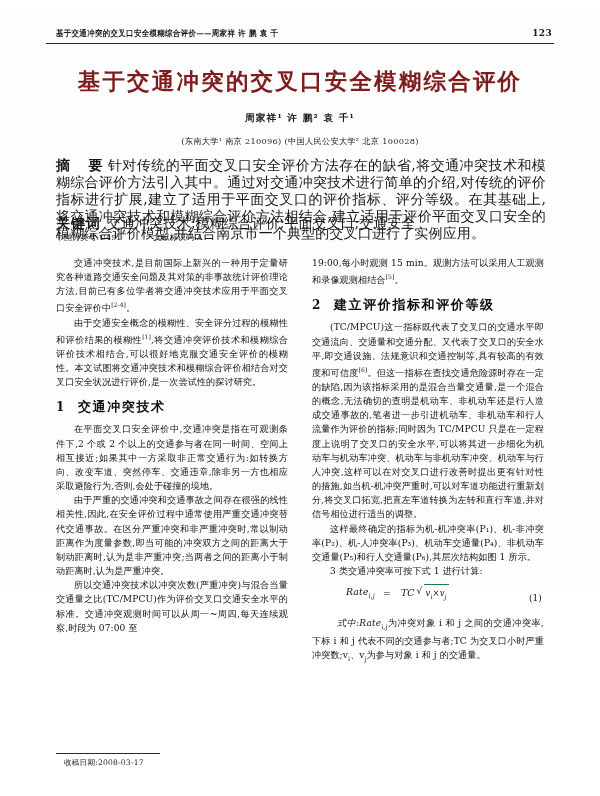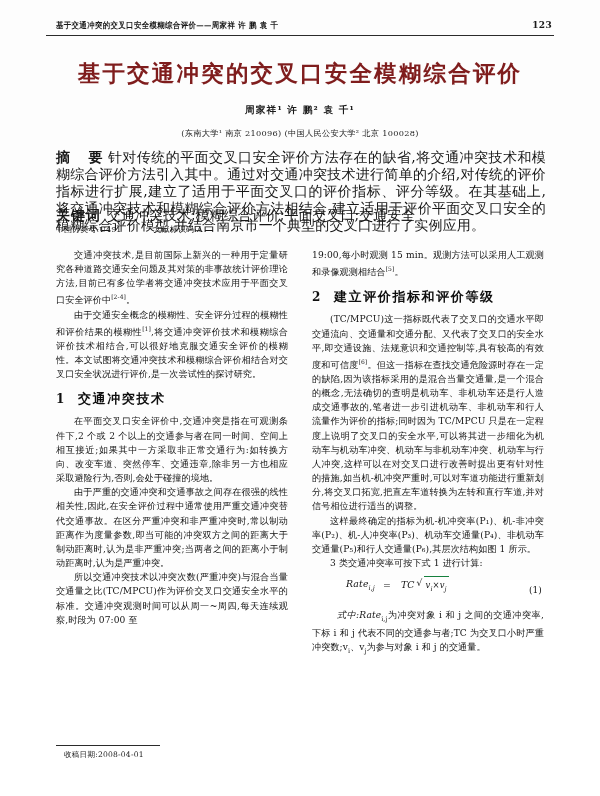--- a/index.html
+++ b/index.html
@@ -10,21 +10,21 @@
   body {
     width: 600px;
     height: 796px;
     position: relative;
     font-family: "DejaVu Serif", "Liberation Serif", serif;
     color: #151515;
     overflow: hidden;
   }
   .page {
     position: absolute;
-    left: 0; top: 0;
+    left: 0; top: 8px;
     width: 600px;
     height: 580px;
     background: #fdfdfd;
   }
 
   
   .runhead {
     position: absolute;
     left: 46px;
     top: 20px;
@@ -287,21 +287,21 @@
     <div class="sec-head">
       <span class="num">1</span><span>交通冲突技术</span>
     </div>
 
     <p class="para">在平面交叉口安全评价中,交通冲突是指在可观测条件下,2 个或 2 个以上的交通参与者在同一时间、空间上相互接近;如果其中一方采取非正常交通行为:如转换方向、改变车道、突然停车、交通违章,除非另一方也相应采取避险行为,否则,会处于碰撞的境地。</p>
     <p class="para">由于严重的交通冲突和交通事故之间存在很强的线性相关性,因此,在安全评价过程中通常使用严重交通冲突替代交通事故。在区分严重冲突和非严重冲突时,常以制动距离作为度量参数,即当可能的冲突双方之间的距离大于制动距离时,认为是非严重冲突;当两者之间的距离小于制动距离时,认为是严重冲突。</p>
     <p class="para">所以交通冲突技术以冲突次数(严重冲突)与混合当量交通量之比(TC/MPCU)作为评价交叉口交通安全水平的标准。交通冲突观测时间可以从周一~周四,每天连续观察,时段为 07:00 至</p>
   </div>
 
   <div class="footnote-rule"></div>
-  <div class="footnote">收稿日期:2008-04-01</div>
+  <div class="footnote">收稿日期:2008-03-17</div>
 
   <div class="col col-right">
 
     <p class="para noind"><span>19:00,每小时观测 15 min。观测方法可以采用人工观测和录像观测相结合</span><sup class="ref">[5]</sup><span>。</span></p>
 
     <div class="sec-head">
       <span class="num">2</span><span>建立评价指标和评价等级</span>
     </div>
 
     <p class="para"><span>(TC/MPCU)这一指标既代表了交叉口的交通水平即交通流向、交通量和交通分配、又代表了交叉口的安全水平,即交通设施、法规意识和交通控制等,具有较高的有效度和可信度</span><sup class="ref">[6]</sup><span>。但这一指标在查找交通危险源时存在一定的缺陷,因为该指标采用的是混合当量交通量,是一个混合的概念,无法确切的查明是机动车、非机动车还是行人造成交通事故的,笔者进一步引进机动车、非机动车和行人流量作为评价的指标;同时因为 TC/MPCU 只是在一定程度上说明了交叉口的安全水平,可以将其进一步细化为机动车与机动车冲突、机动车与非机动车冲突、机动车与行人冲突,这样可以在对交叉口进行改善时提出更有针对性的措施,如当机-机冲突严重时,可以对车道功能进行重新划分,将交叉口拓宽,把直左车道转换为左转和直行车道,并对信号相位进行适当的调整。</span></p>

